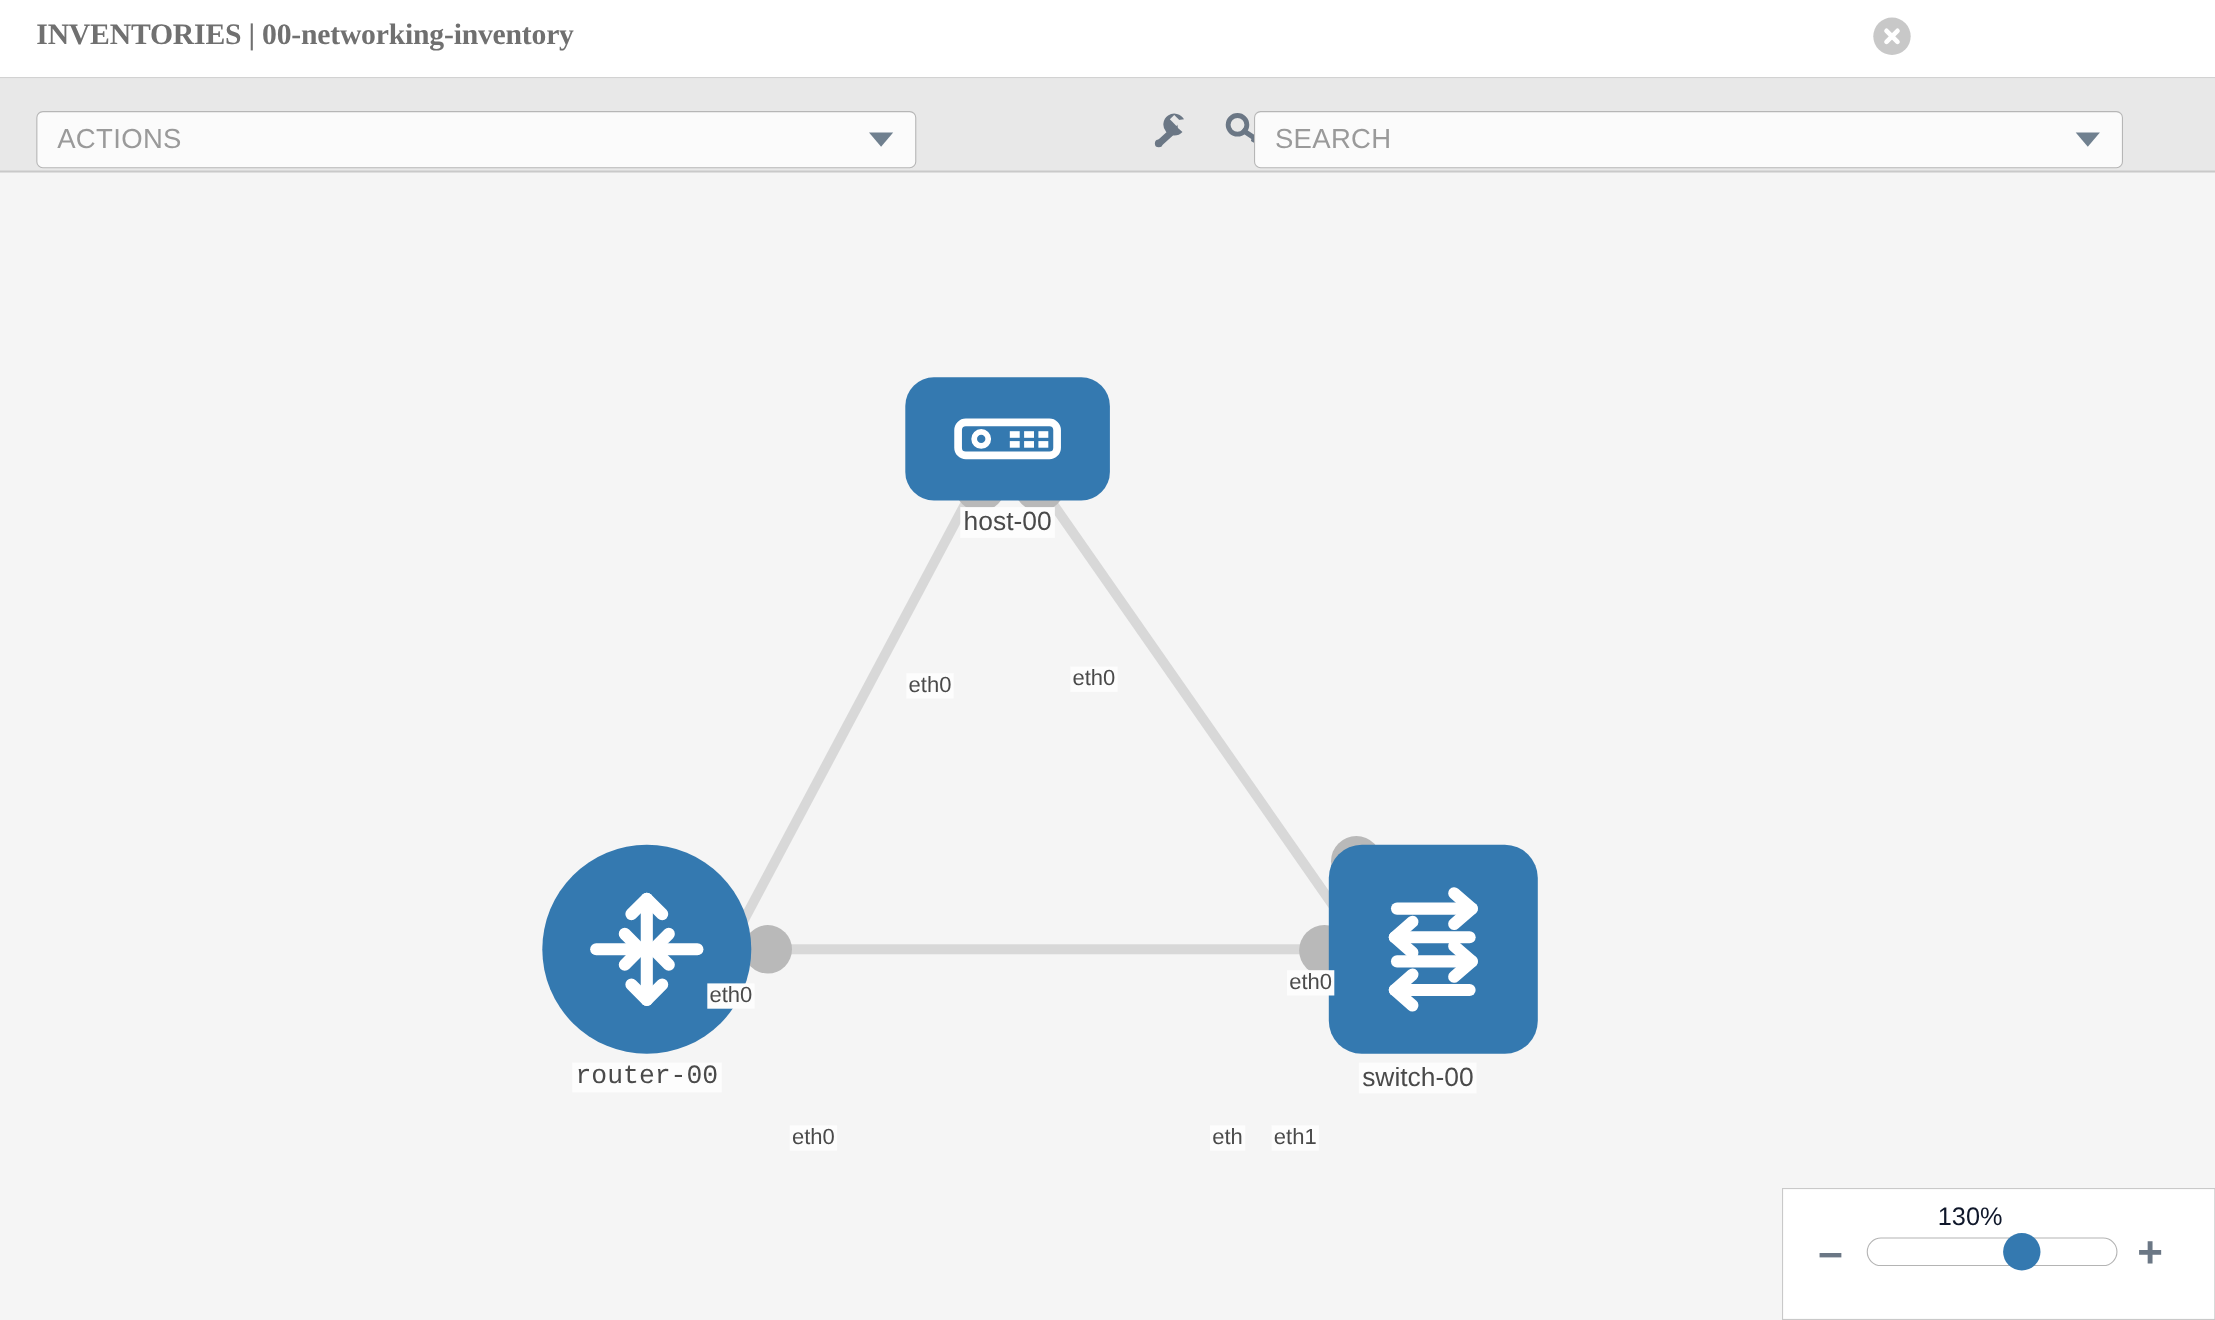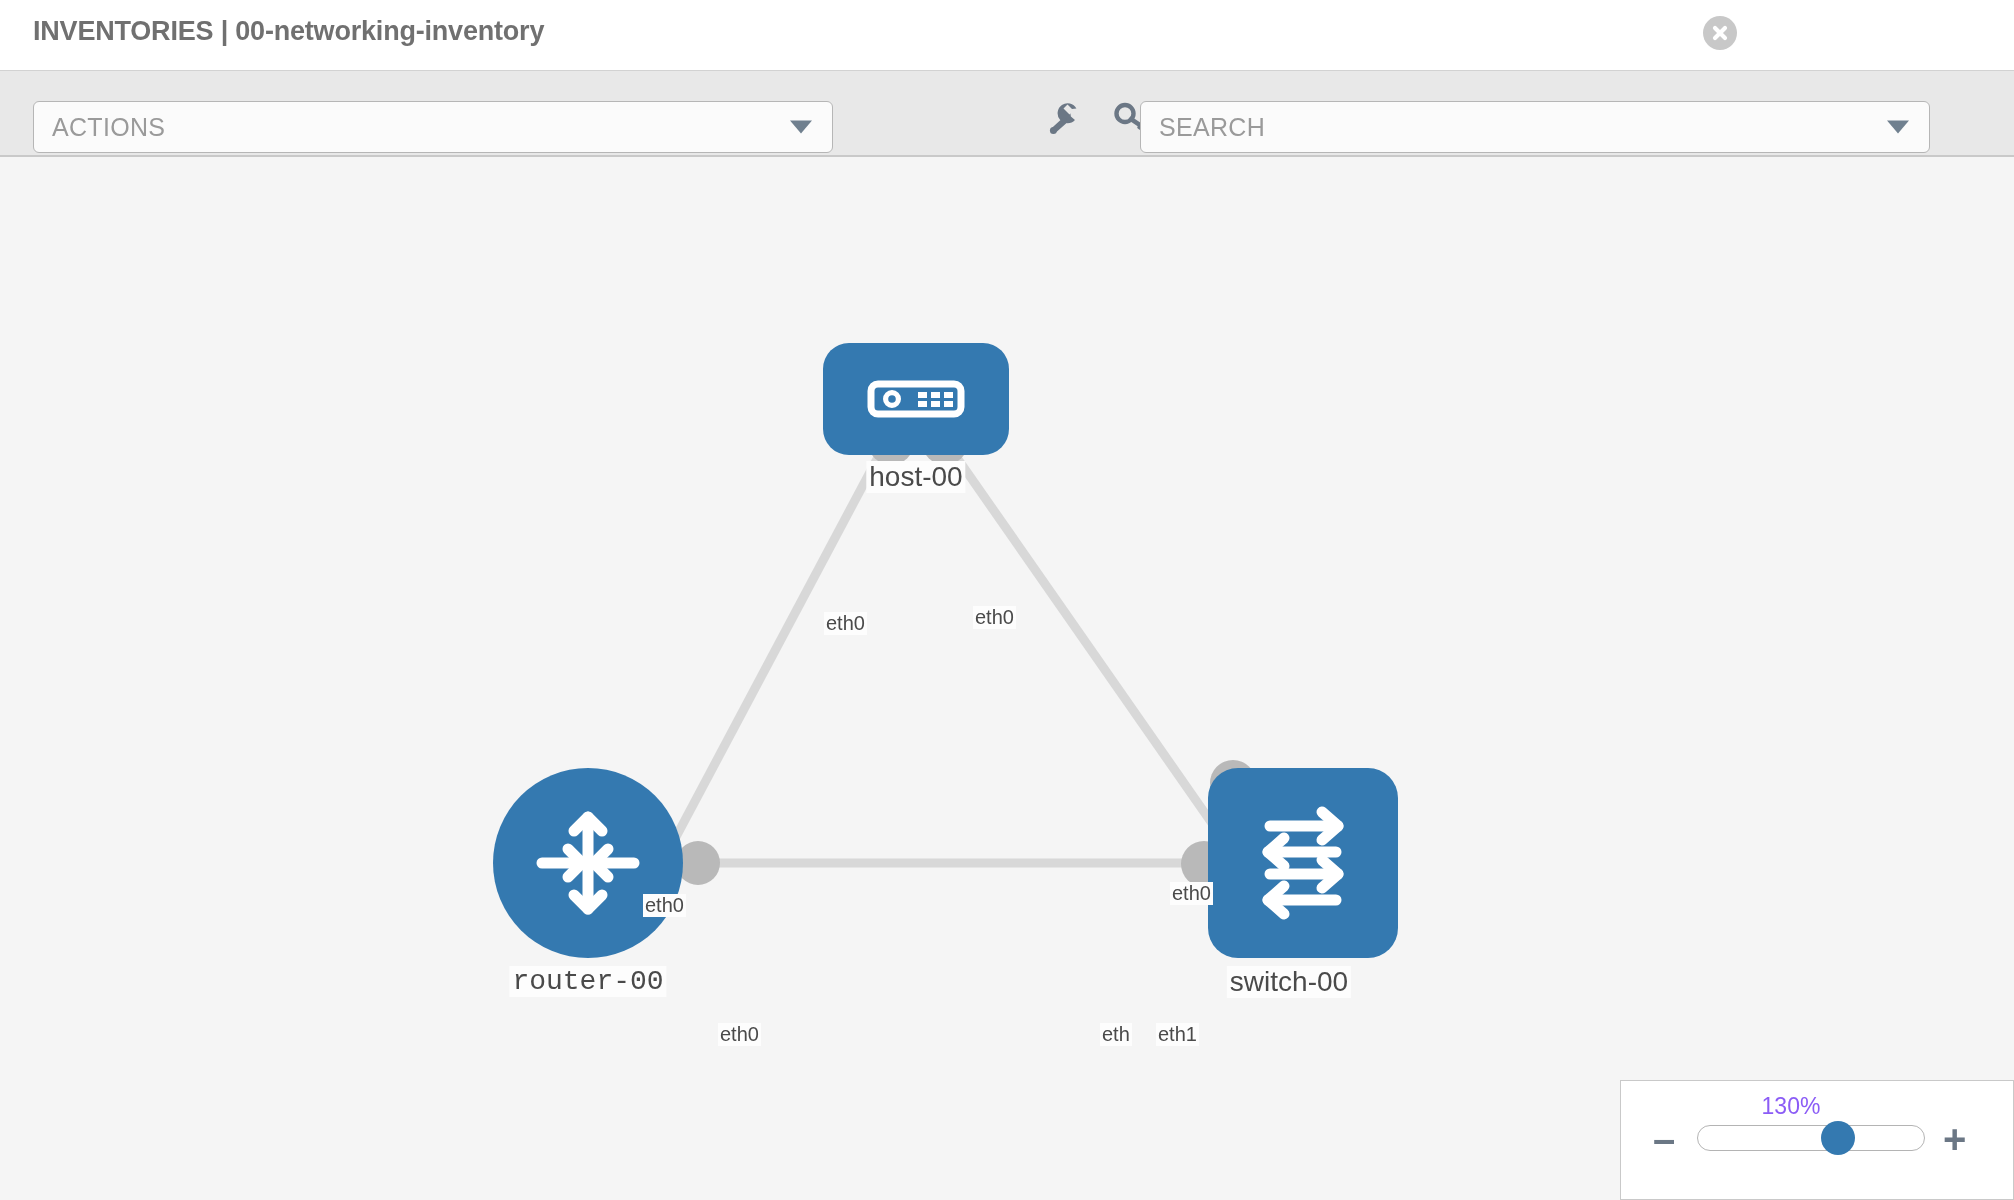--- a/index.html
+++ b/index.html
@@ -8,20 +8,21 @@
     background: #ffffff;
     font-family: "Liberation Sans", sans-serif;
     overflow: hidden;
   }
   #app { position: relative; width: 2014px; height: 1200px; background: #ffffff; }
 
   
   .header {
     position: absolute; left: 0; top: 0; width: 1767px; height: 70px;
     background: #ffffff;
+    font-family: Liberation Serif, serif;
   }
   .header-title {
     position: absolute; left: 33px; top: 16px;
     font-size: 27px; font-weight: bold; color: #707070;
     letter-spacing: -0.2px; white-space: nowrap;
   }
   .close-btn {
     position: absolute; right: 30px; top: 16px;
     width: 34px; height: 34px; border-radius: 50%;
     background: #c8c8c8; cursor: pointer;
@@ -68,40 +69,40 @@
   }
   .topo-svg { position: absolute; left: 0; top: 0; }
 
   .node { position: absolute; }
   .node-shape {
     position: absolute; background: #3479b0;
     display: flex; align-items: center; justify-content: center;
   }
   .node-label {
     position: absolute; white-space: nowrap;
-    font-size: 28px; color: #4a4a4a;
+    font-size: 24px; color: #4a4a4a;
     background: #fdfdfd; padding: 0 3px;
     transform: translateX(-50%);
   }
   .iface-label {
     position: absolute; white-space: nowrap;
     font-size: 20px; color: #4a4a4a;
     background: #fdfdfd; padding: 0 2px; text-align: right;
   }
   .socket { position: absolute; border-radius: 50%; background: #b9b9b9; }
 
   
   .zoom-panel {
     position: absolute; left: 1620px; top: 1080px;
     width: 394px; height: 120px;
     background: #ffffff; border: 1px solid #c9c9c9;
   }
   .zoom-value {
     position: absolute; top: 12px; left: 0; width: 340px;
-    text-align: center; font-size: 23px; color: #8b5cf6;
+    text-align: center; font-size: 23px; color: #0f172a;
   }
   .zoom-minus, .zoom-plus {
     position: absolute; top: 44px; color: #6b7785;
     font-size: 40px; line-height: 28px; font-weight: bold; cursor: pointer;
     user-select: none;
   }
   .zoom-minus { left: 32px; }
   .zoom-plus  { left: 322px; }
   .zoom-track {
     position: absolute; left: 76px; top: 44px;

